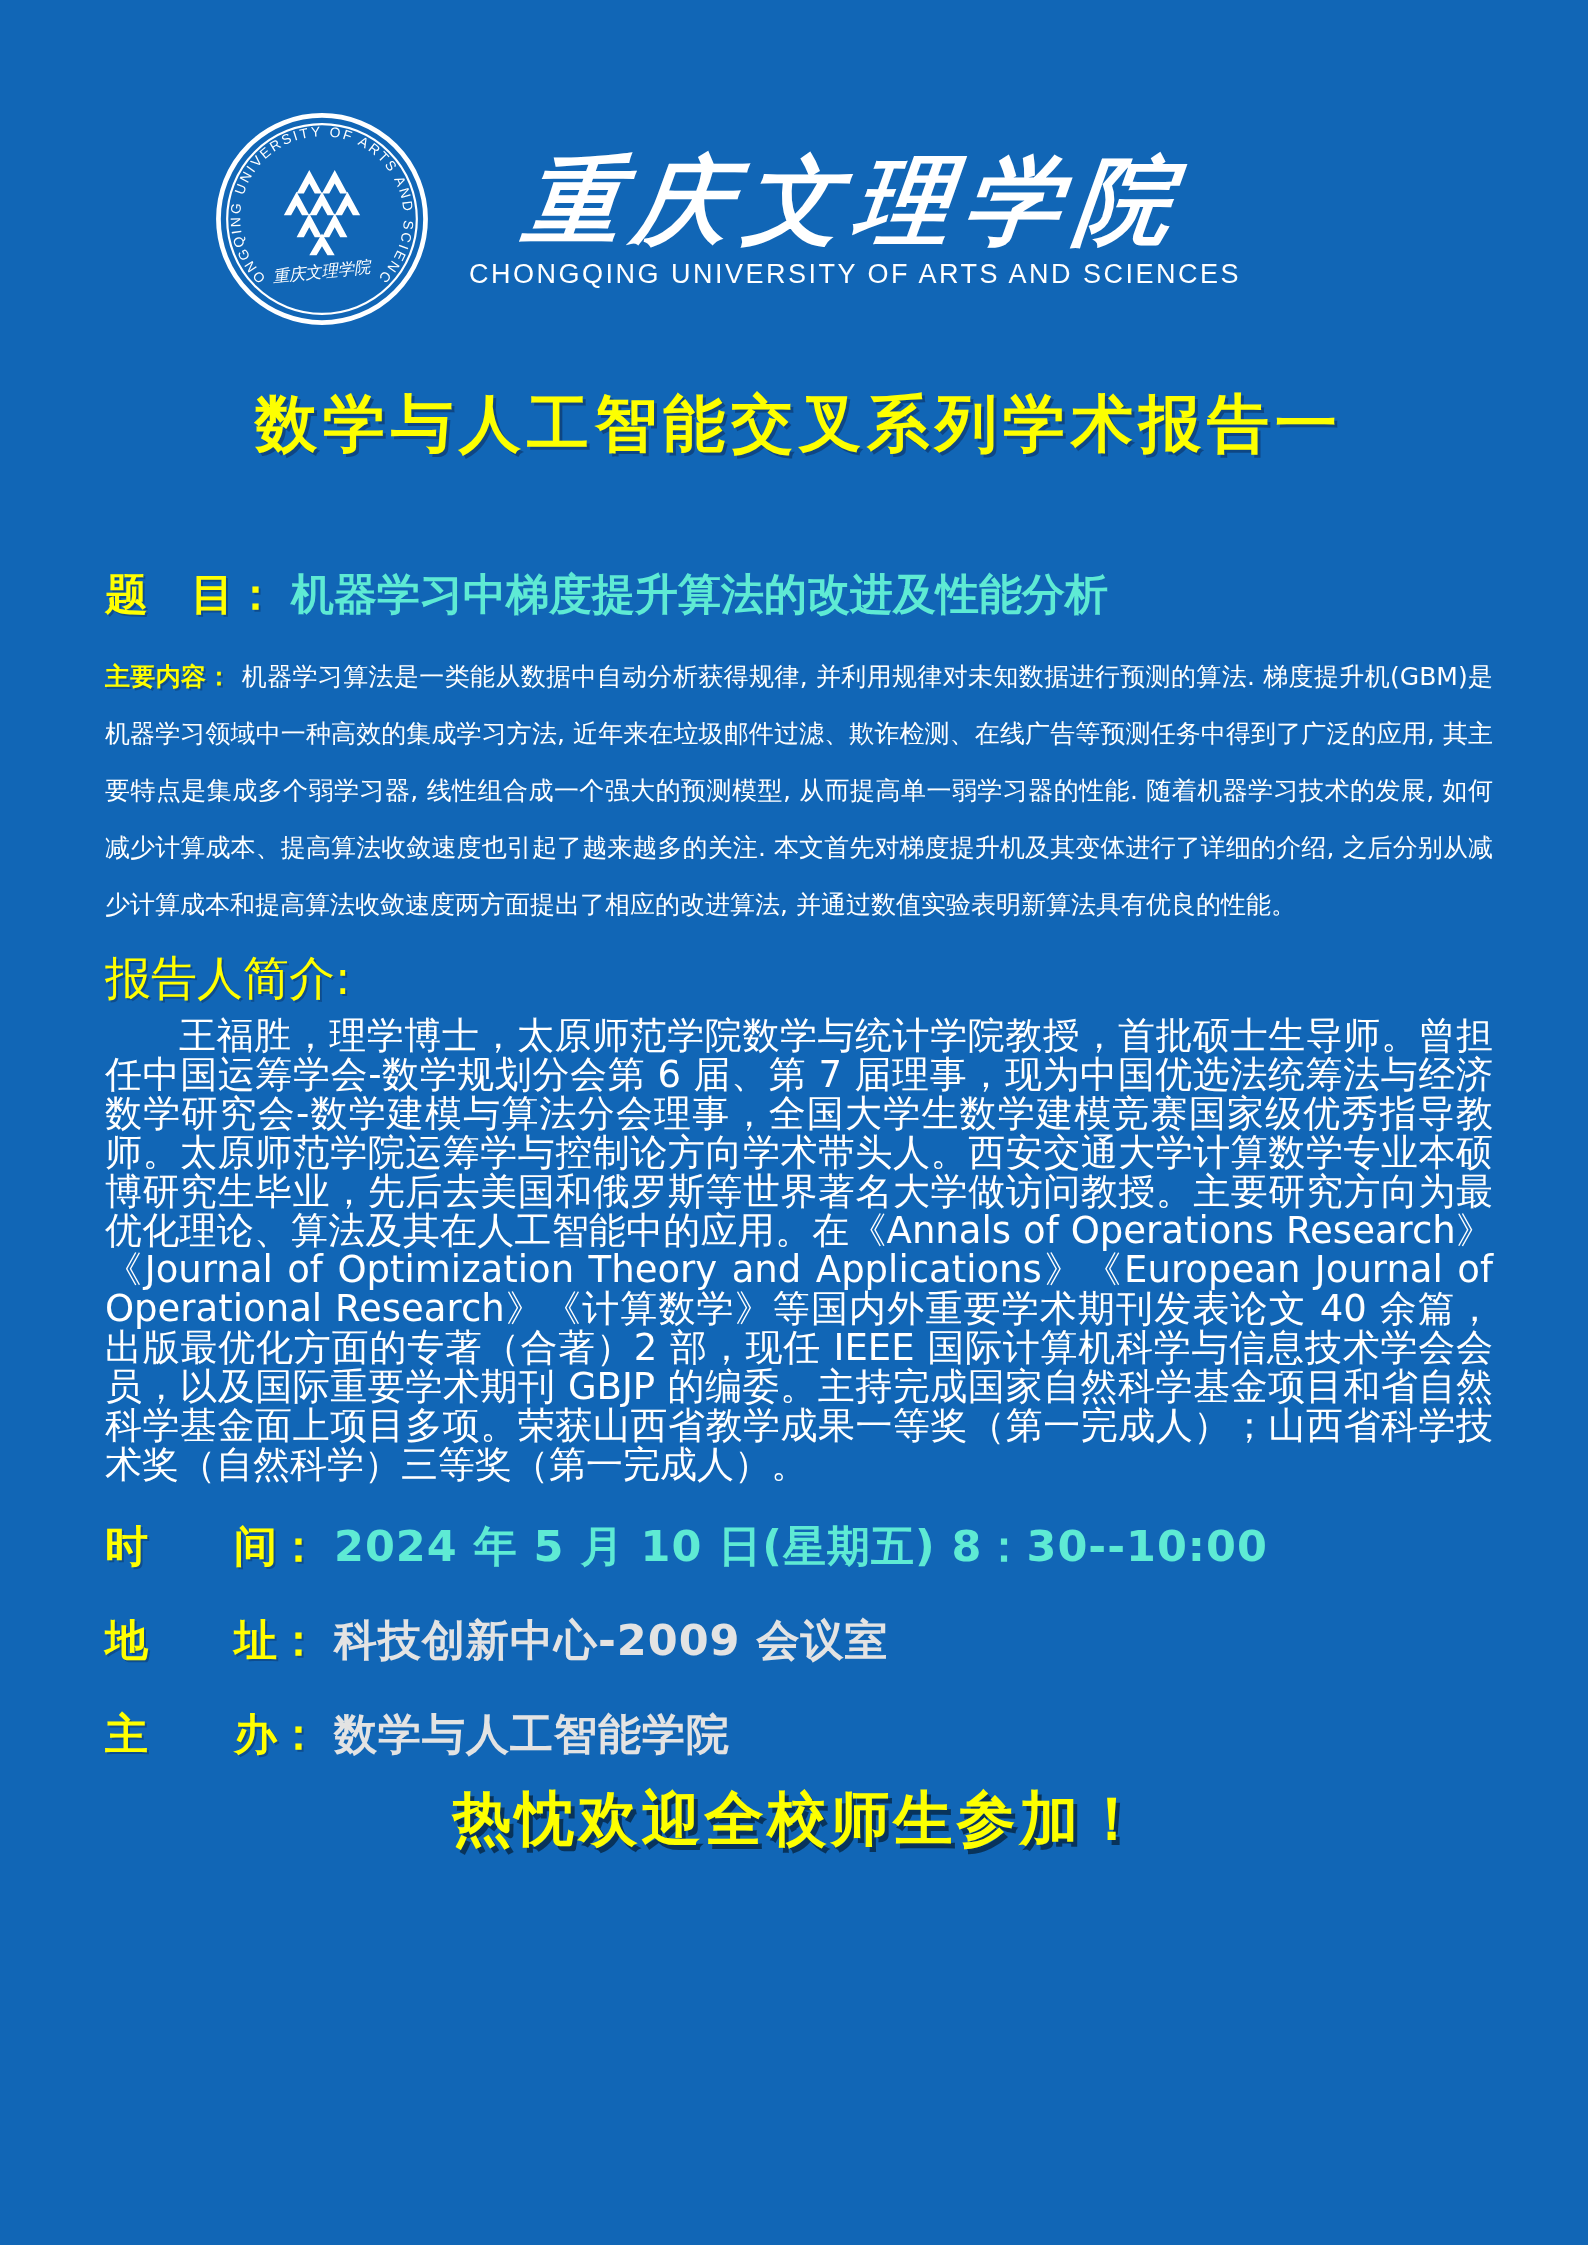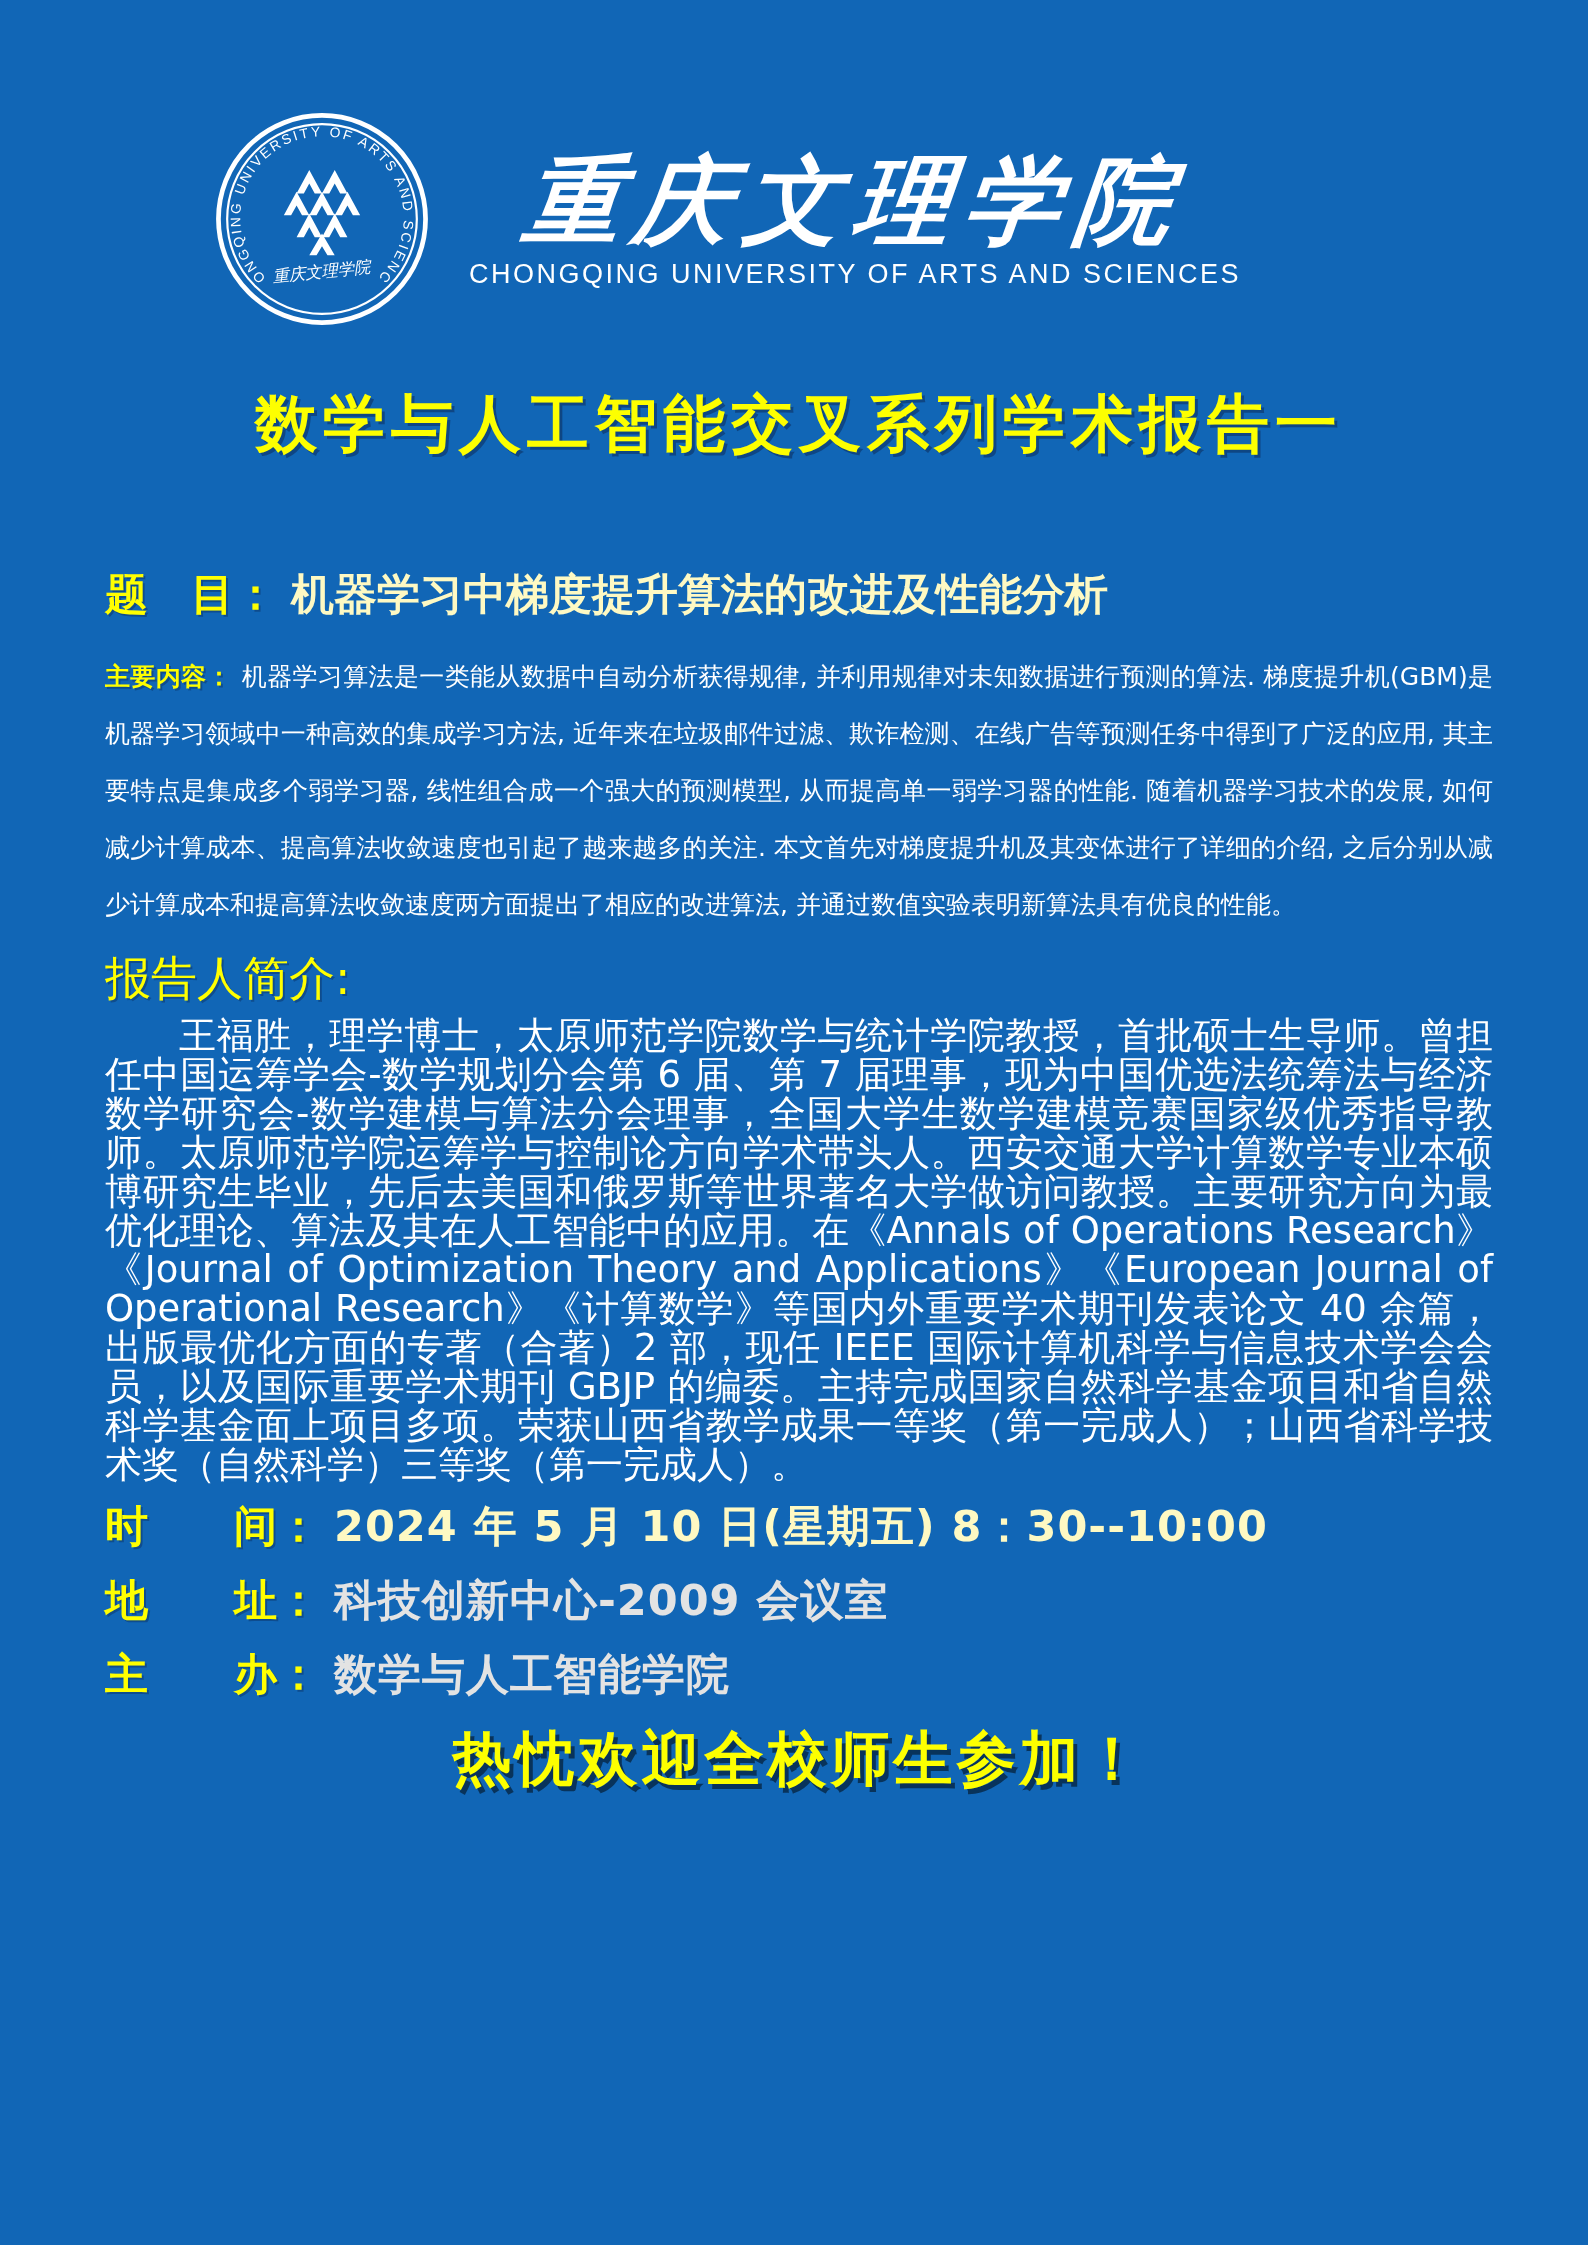--- a/index.html
+++ b/index.html
@@ -33,28 +33,28 @@
   .main-title{
     margin:52px 0 0 0;
     text-align:center;
     font-size:62px;font-weight:700;
     color:#fdff00;
     letter-spacing:6px;
     text-shadow:3px 3px 0 rgba(10,30,70,.45);
     white-space:nowrap;
   }
   
-  .row{display:flex;align-items:baseline;margin-top:10px;font-size:43px;line-height:64px;}
+  .row{display:flex;align-items:baseline;margin-top:30px;font-size:43px;line-height:64px;}
   .row.first{margin-top:96px;}
   .lbl{
     color:#ffff00;font-weight:700;white-space:pre;
     text-shadow:2px 2px 0 rgba(10,30,70,.35);
     flex:0 0 auto;
   }
-  .val{color:#fef9c3;font-weight:600;padding-left:14px;white-space:nowrap;}
+  .val{color:#5eead4;font-weight:600;padding-left:14px;white-space:nowrap;}
   .val.heavy{font-weight:700;letter-spacing:1px;}
   .val.dim{color:#e3e3e3;}
   .abstract{
     margin:22px 0 0 0;
     font-size:25px;line-height:57px;
     text-align:justify;
   }
   .lead-label{
     color:#ffff00;font-weight:700;
     text-shadow:2px 2px 0 rgba(10,30,70,.35);

